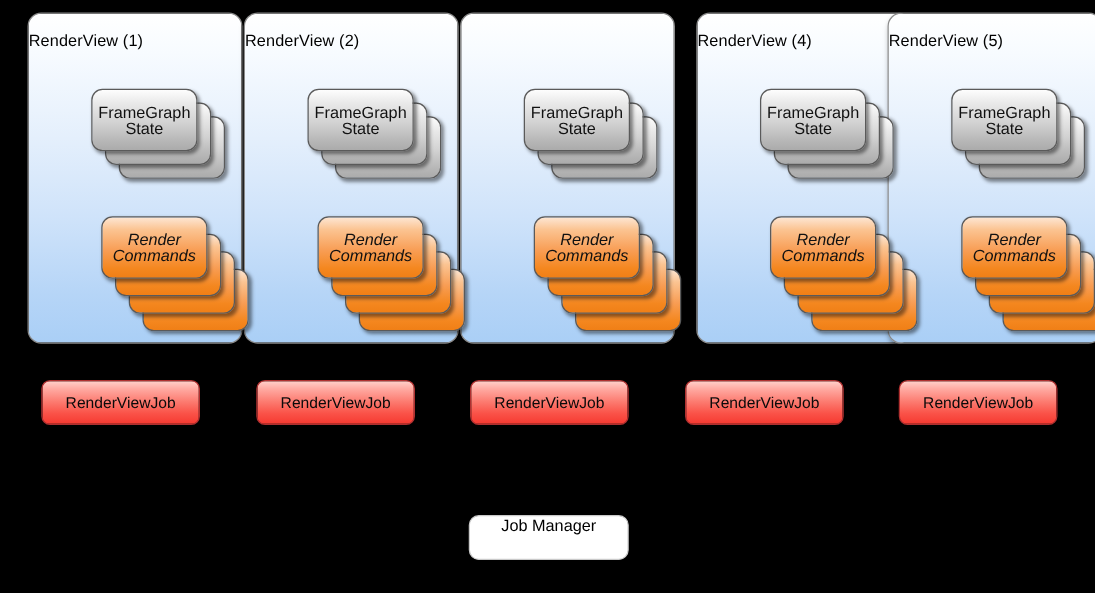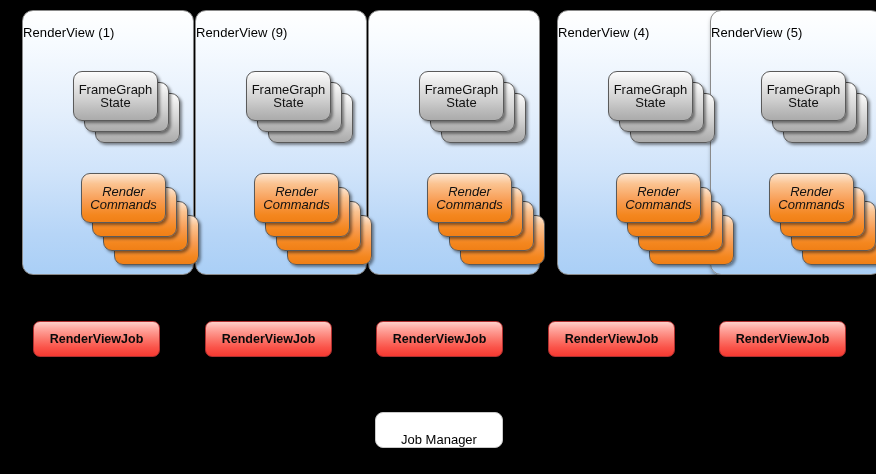--- a/index.html
+++ b/index.html
@@ -88,50 +88,49 @@
     width: 85px;
     height: 50px;
     background: linear-gradient(to bottom, #fde3cd 0%, #fbc89a 22%, #f8a köz 0%, #f79c52 55%, #f2832c 82%, #ef7a1f 100%);
     background: linear-gradient(to bottom, #fde6d3 0%, #fbc492 20%, #f89d54 55%, #f4871f 85%, #f07f16 100%);
     font-style: italic;
   }
 
   
   .job-button {
     position: absolute;
-    top: 321px;
+    top: 304px;
     width: 127px;
     height: 36px;
     box-sizing: border-box;
     border: 1px solid #b03030;
     border-radius: 7px;
     background: linear-gradient(to bottom, #ffd0ca 0%, #ffaaa2 18%, #fc7b70 48%, #fa5349 75%, #f63a31 100%);
     box-shadow: 2px 3px 4px rgba(0,0,0,0.55);
     display: flex;
     align-items: center;
     justify-content: center;
     font-size: 12.5px;
     color: #0a0a0a;
-    font-weight: bold;
   }
 
   
   .job-manager {
     position: absolute;
     left: 375px;
     top: 412px;
     width: 128px;
     height: 36px;
     box-sizing: border-box;
     border: 1px solid #c9c9c9;
     border-radius: 8px;
     background: #ffffff;
     box-shadow: 2px 3px 4px rgba(0,0,0,0.55);
     display: flex;
-    align-items: flex-end;
+    align-items: flex-start;
     justify-content: center;
     font-size: 13px;
     color: #000000;
   }
 </style>
 </head>
 <body>
 
 <div id="diagram">
     <div class="renderview-panel" style="left: 22px;">
@@ -152,21 +151,21 @@
         <div class="card" style="left: 11px; top: 14px; z-index: 3;"></div>
         <div class="card" style="left: 0px; top: 0px; z-index: 4;">
           <div class="card-label">
             <span>Render</span>
             <span>Commands</span>
           </div>
         </div>
       </div>
     </div>
     <div class="renderview-panel" style="left: 195px;">
-      <div class="panel-title">RenderView (9)</div>
+      <div class="panel-title">RenderView (2)</div>
       <div class="stack fg-stack">
         <div class="card" style="left: 22px; top: 22px; z-index: 1;"></div>
         <div class="card" style="left: 11px; top: 11px; z-index: 2;"></div>
         <div class="card" style="left: 0px; top: 0px; z-index: 3;">
           <div class="card-label">
             <span>FrameGraph</span>
             <span>State</span>
           </div>
         </div>
       </div>

